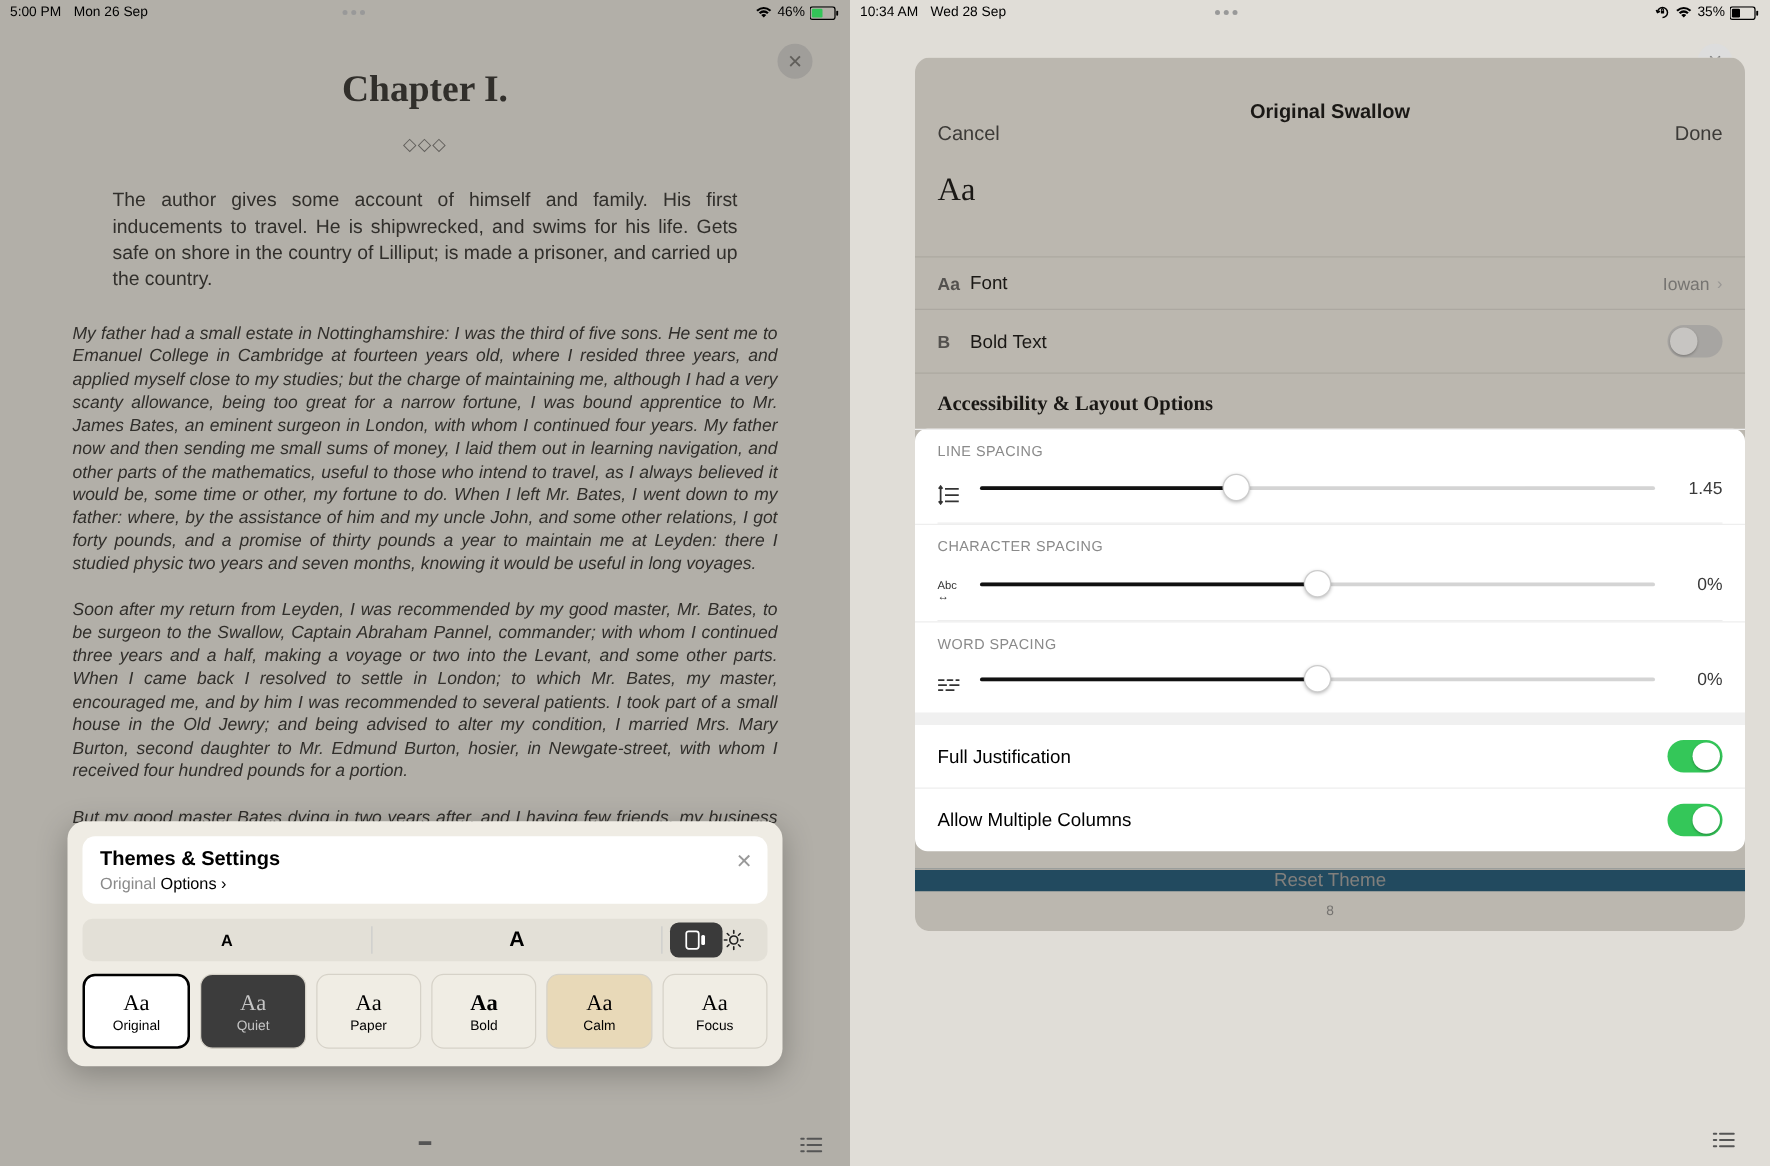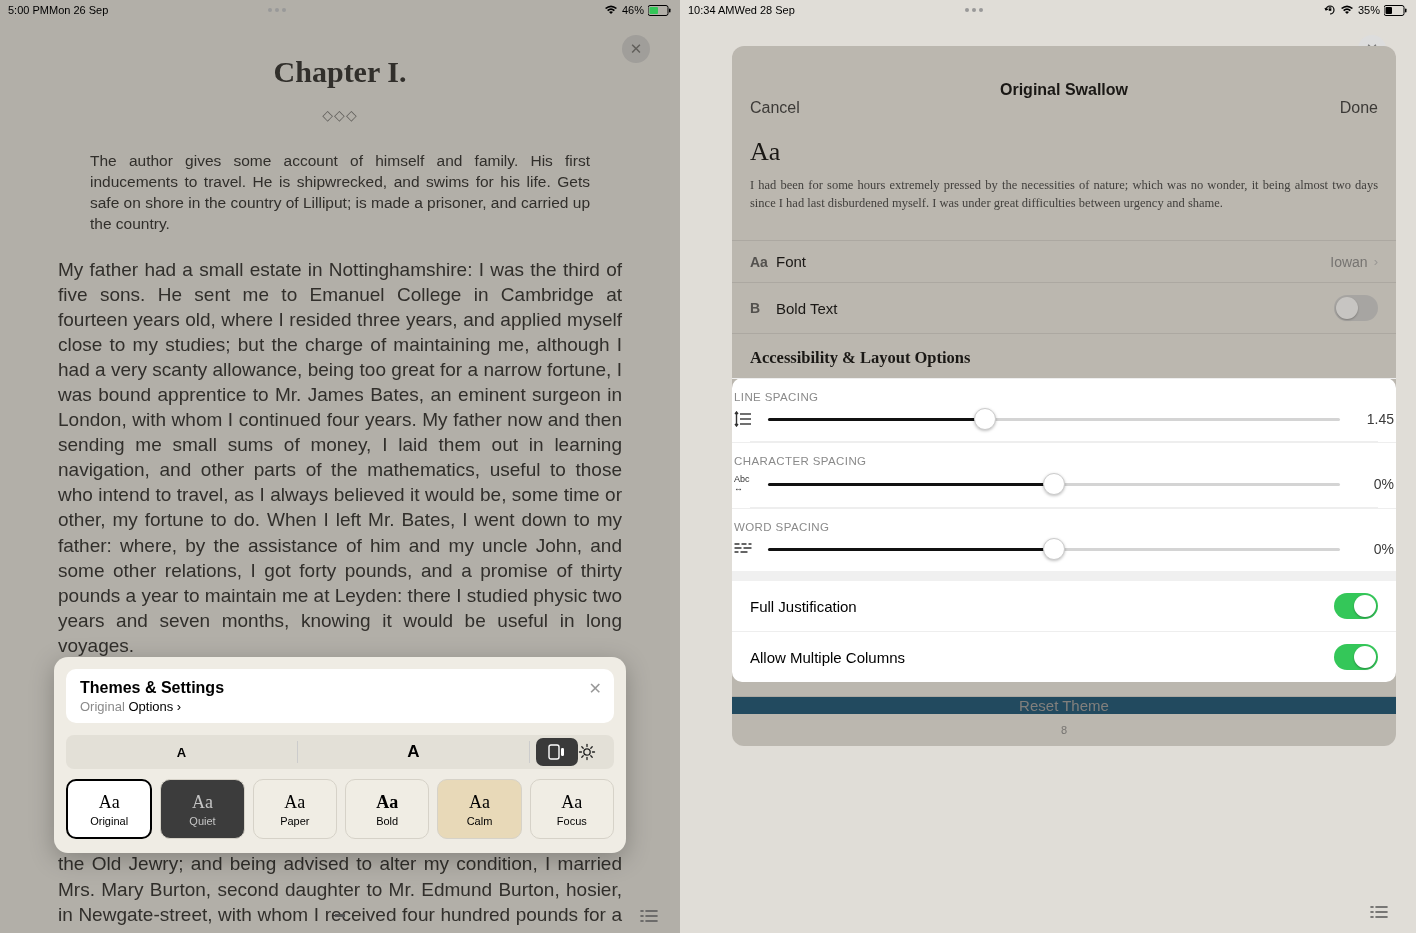--- a/index.html
+++ b/index.html
@@ -4,36 +4,36 @@
 <style>
 * { margin: 0; padding: 0; box-sizing: border-box; font-family: -apple-system, BlinkMacSystemFont, sans-serif; }
 body { background: #f0f0f0; display: flex; width: 1416px; height: 933px; }
 
 .pane { position: relative; overflow: hidden; }
 .pane-left { width: 680px; height: 933px; background: #faf8f4; }
 .pane-right { width: 736px; height: 933px; background: #e0ddd7; }
 
 
 .status-bar { height: 20px; display: flex; align-items: center; padding: 0 8px; font-size: 11px; font-weight: 500; }
-.status-left { display: flex; align-items: center; justify-content: center; }
+.status-left { display: flex; gap: 10px; align-items: center; justify-content: center; }
 .status-right { margin-left: auto; display: flex; gap: 4px; align-items: center; }
 .dots { display: flex; gap: 3px; margin: 0 auto; }
 .dots span { width: 4px; height: 4px; border-radius: 50%; background: #999; }
 
 
 .dim { position: absolute; inset: 0; background: rgba(60,55,45,0.38); pointer-events: none; z-index: 5; }
 .dim-right { background: rgba(80,75,65,0.32); }
 
 
 .book { position: absolute; inset: 0; padding: 20px 58px 0; font-family: Georgia, 'Iowan Old Style', serif; color: #2a2a2a; }
 .close-btn { position: absolute; top: 35px; right: 30px; width: 28px; height: 28px; border-radius: 50%; background: #ddd; display: flex; align-items: center; justify-content: center; font-size: 15px; color: #777; }
 .chapter { text-align: center; font-size: 30px; font-weight: 600; margin-top: 35px; margin-bottom: 18px; font-family: Georgia, serif; }
 .ornament { text-align: center; margin-bottom: 28px; color: #777; font-size: 14px; letter-spacing: 1px; }
 .intro { padding: 0 32px; font-size: 15.5px; line-height: 1.35; text-align: justify; margin-bottom: 22px; }
-.para { font-size: 19px; line-height: 1.32; text-align: justify; margin-bottom: 18px; hyphens: auto; }
+.para { font-size: 14px; line-height: 1.32; text-align: justify; margin-bottom: 18px; hyphens: auto; font-style: italic; }
 .footer-icons { position: absolute; bottom: 10px; right: 22px; display: flex; gap: 6px; z-index: 20; }
 .page-indicator { position: absolute; bottom: 14px; left: 50%; transform: translateX(-50%); font-size: 10px; color: #555; z-index: 20; }
 
 
 .popup { position: absolute; left: 54px; bottom: 80px; width: 572px; background: #efece4; border-radius: 14px; box-shadow: 0 6px 24px rgba(0,0,0,0.25); z-index: 50; padding: 0; }
 .popup-header { background: #fff; border-radius: 10px; margin: 12px; padding: 10px 14px 9px; position: relative; }
 .popup-title { font-size: 16px; font-weight: 600; }
 .popup-sub { font-size: 13px; color: #8a8a8a; margin-top: 2px; }
 .popup-sub .opt { color: #000; font-weight: 500; }
 .popup-close { position: absolute; top: 10px; right: 12px; color: #999; font-size: 16px; }
@@ -72,24 +72,24 @@
 
 .section-hdr { font-size: 16.5px; font-weight: 700; padding: 14px 18px 10px; }
 
 .highlight-zone { background: #fff; margin: 0; }
 .row-h { display: flex; align-items: center; padding: 12px 18px; font-size: 15px; }
 .toggle { width: 44px; height: 26px; border-radius: 13px; background: #34c759; position: relative; margin-left: auto; }
 .toggle.off { background: #d0d0d0; }
 .toggle .knob { position: absolute; width: 22px; height: 22px; border-radius: 50%; background: #fff; top: 2px; right: 2px; box-shadow: 0 1px 2px rgba(0,0,0,0.3); }
 .toggle.off .knob { left: 2px; right: auto; }
 
-.slider-group { padding: 12px 2px 8px; border-top: 1px solid #eee; }
+.slider-group { padding: 12px 18px 8px; border-top: 1px solid #eee; }
 .slider-label { font-size: 11.5px; color: #8a8a8a; letter-spacing: 0.4px; margin-bottom: 8px; }
 .slider-row { display: flex; align-items: center; gap: 12px; margin-bottom: 6px; }
-.slider-icon { width: 22px; font-size: 14px; color: #333; }
+.slider-icon { width: 22px; font-size: 14px; color: #333; margin-top: 12px; }
 .slider-track { flex: 1; height: 3px; background: #d4d4d4; position: relative; border-radius: 2px; }
 .slider-fill { position: absolute; left: 0; top: 0; bottom: 0; background: #111; border-radius: 2px; }
 .slider-thumb { position: absolute; top: 50%; width: 22px; height: 22px; border-radius: 50%; background: #fff; border: 0.5px solid #ccc; box-shadow: 0 1px 3px rgba(0,0,0,0.25); transform: translate(-50%,-50%); }
 .slider-val { width: 42px; text-align: right; font-size: 14px; color: #3a3a3a; }
 
 .divider-thin { height: 1px; background: #eee; margin: 0 18px; }
 
 .reset { text-align: center; color: #999; font-size: 15px; margin-top: 14px; border-top: 1px solid #d8d5ce; background: #0c4a6e; }
 .page8 { text-align: center; font-size: 11px; color: #888; padding: 10px 0; }
 
@@ -262,21 +262,20 @@
 
   <div class="modal">
     <div class="modal-hdr">
       <span class="modal-cancel">Cancel</span>
       <span class="modal-title">Original Swallow</span>
       <span class="modal-done">Done</span>
     </div>
 
     <div class="preview">
       <div class="preview-aa">Aa</div>
-      <div class="preview-text">I had been for some hours extremely pressed by the necessities of nature; which was no wonder, it being almost two days since I had last disburdened myself.  I was under great difficulties between urgency and shame.</div>
     </div>
 
     <div class="dim-right" style="position:absolute; inset:0; z-index:10; pointer-events:none;"></div>
 
     <div class="list-top" style="position:relative; z-index:5;">
       <div class="row">
         <span class="row-icon">Aa</span>
         <span>Font</span>
         <span class="row-val">Iowan</span>
         <span class="chev">›</span>

